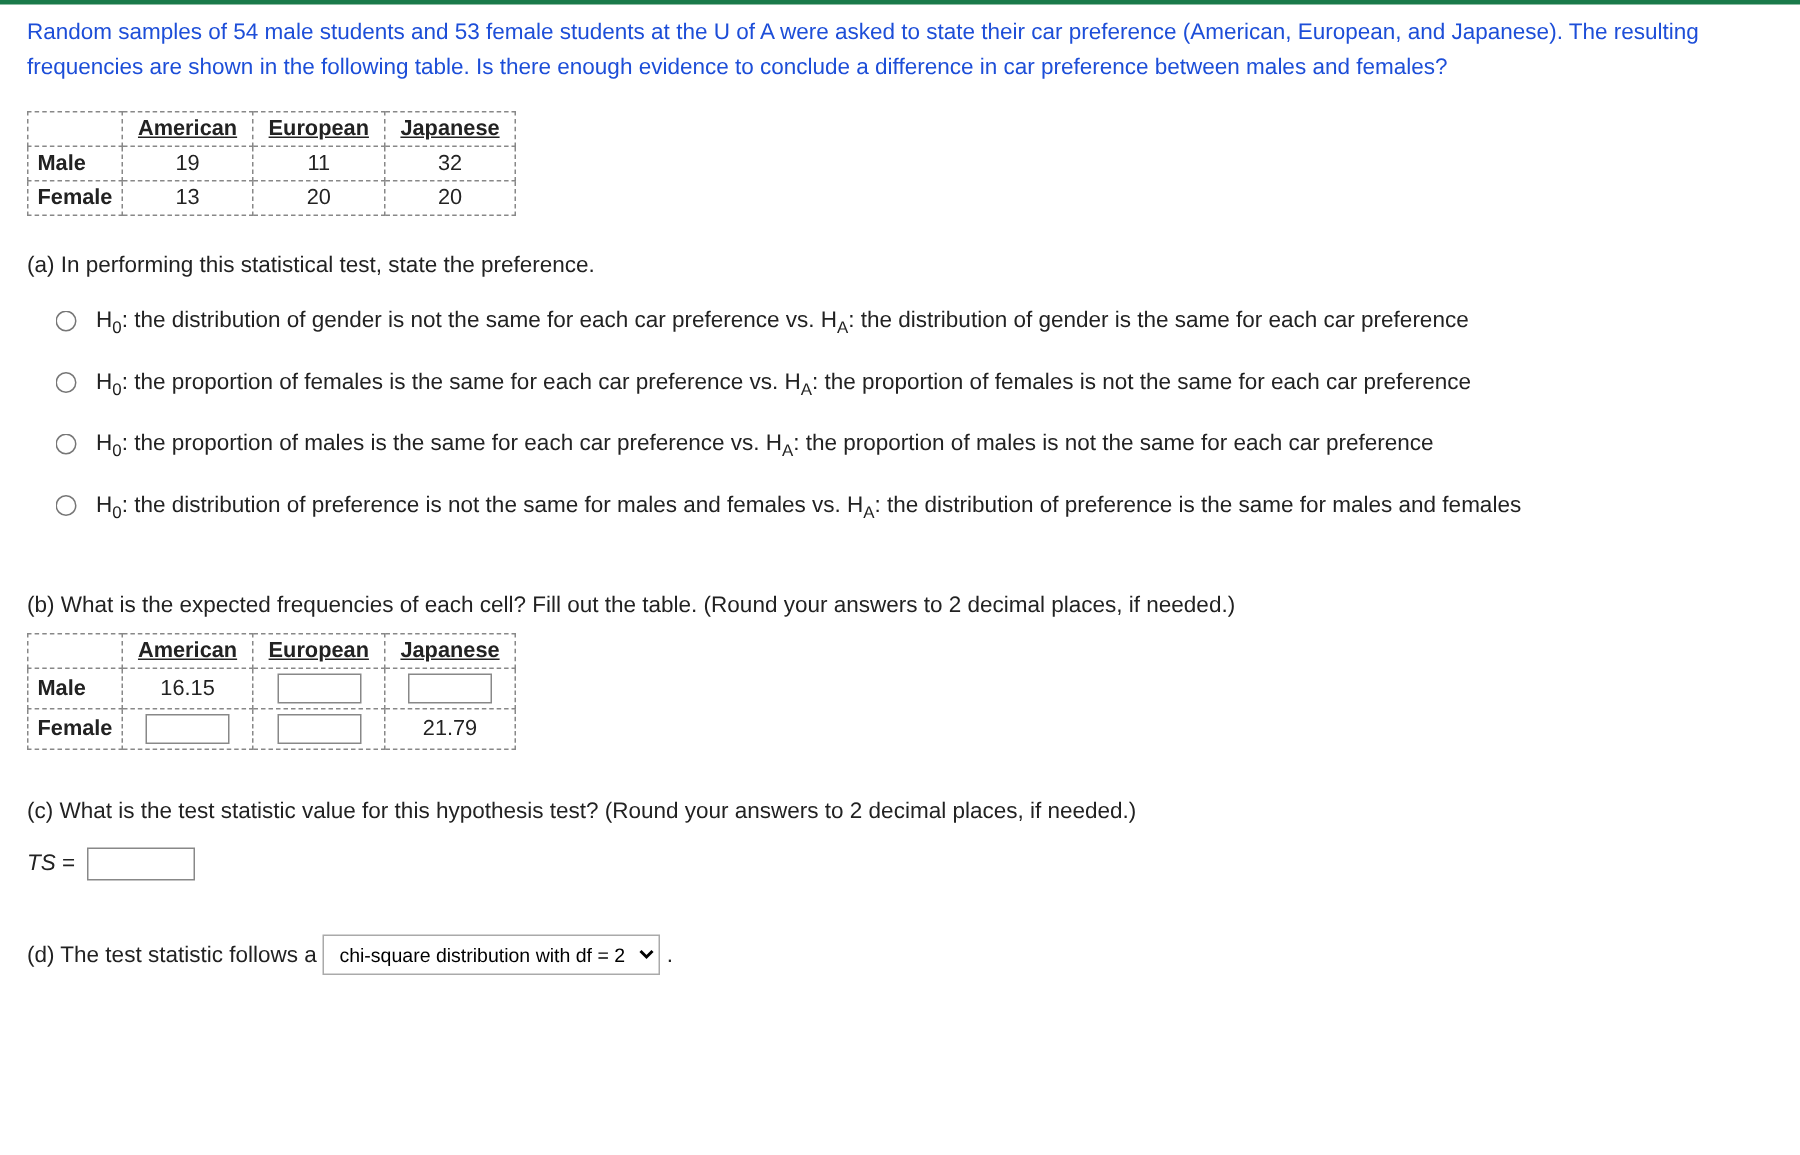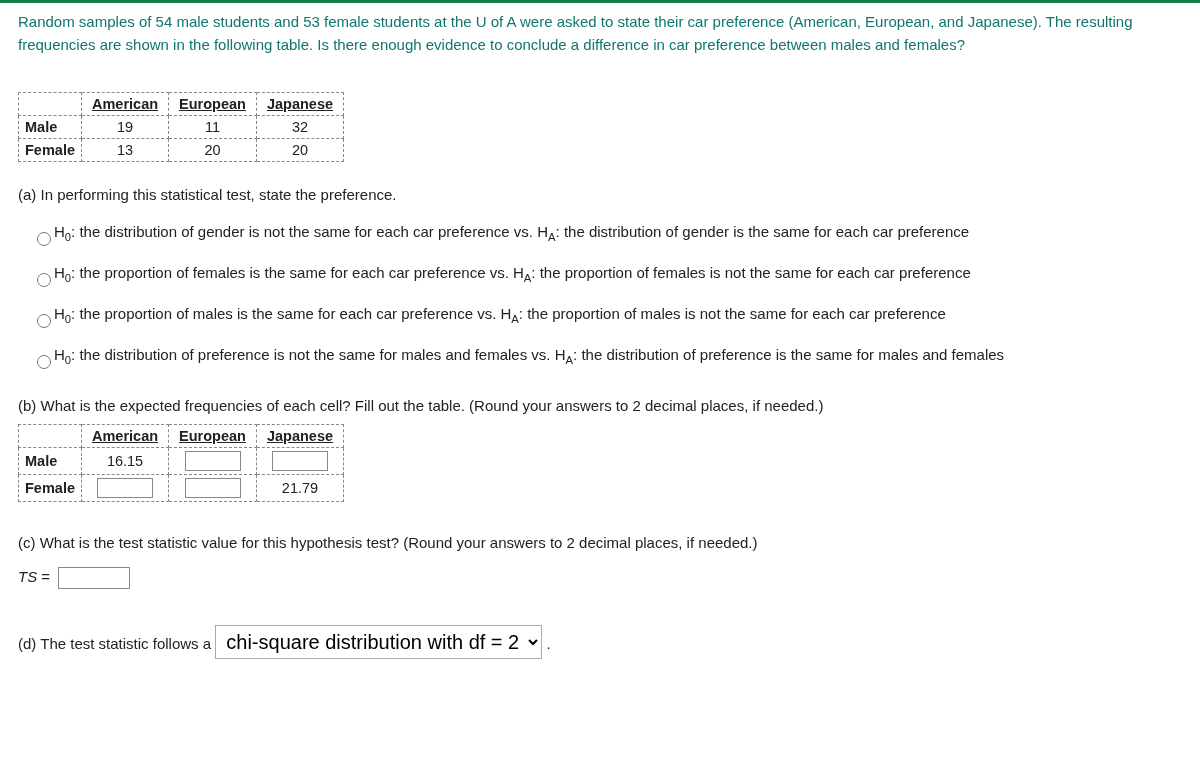--- a/index.html
+++ b/index.html
@@ -8,21 +8,21 @@
     font-family: "Segoe UI", Arial, sans-serif;
     font-size: 15px;
     color: #222;
     background: #fff;
   }
   .page {
     border-top: 3px solid #1a7a4a;
     padding: 8px 18px 40px 18px;
     width: 1200px;
   }
-  .intro { line-height: 1.5; margin-bottom: 36px; color: #0f766e; }
+  .intro { line-height: 1.5; margin-bottom: 18px; color: #1d4ed8; }
   table.data {
     border-collapse: collapse;
     margin-bottom: 24px;
   }
   table.data th, table.data td {
     border: 1px dashed #888;
     padding: 3px 10px;
     text-align: center;
     font-size: 14.5px;
   }
@@ -38,40 +38,41 @@
     width: 56px;
     border: 1px solid #888;
     height: 20px;
     font-size: 14px;
     text-align: center;
   }
   .section { margin: 12px 0 10px 0; }
   .options { padding-left: 14px; }
   .option {
     display: flex;
-    align-items: flex-end;
+    align-items: flex-start;
+    gap: 10px;
     padding: 8px 0;
     line-height: 1.5;
   }
   .option input[type=radio] {
     margin-top: 4px;
     width: 14px; height: 14px;
   }
   .sub { font-size: 0.75em; vertical-align: sub; }
   .inline-input {
     border: 1px solid #888;
     height: 22px;
     width: 72px;
     vertical-align: middle;
     margin-left: 4px;
   }
   select.dist {
     border: 1px solid #aaa;
     background: #fff;
-    font-size: 20px;
+    font-size: 13px;
     padding: 4px 6px;
     font-family: inherit;
   }
   .ts-row { font-style: italic; margin-top: 16px; }
   .ts-row span.eq { font-style: normal; }
 </style>
 </head>
 <body>
 
 <div class="page">
@@ -116,21 +117,21 @@
     <label class="option">
       <input type="radio" name="hyp" style="">
       <span><span>H</span><span class="sub">0</span>: the proportion of males is the same for each car preference vs. H<span class="sub">A</span>: the proportion of males is not the same for each car preference</span>
     </label>
     <label class="option">
       <input type="radio" name="hyp" style="">
       <span><span>H</span><span class="sub">0</span>: the distribution of preference is not the same for males and females vs. H<span class="sub">A</span>: the distribution of preference is the same for males and females</span>
     </label>
   </div>
 
-  <div class="section" style="margin-top:20px">(b) What is the expected frequencies of each cell?  Fill out the table. (Round your answers to 2 decimal places, if needed.)</div>
+  <div class="section" style="margin-top:36px">(b) What is the expected frequencies of each cell?  Fill out the table. (Round your answers to 2 decimal places, if needed.)</div>
 
   <table class="data expected">
     <thead>
       <tr>
         <th class="corner"></th>
         <th>American</th>
         <th>European</th>
         <th>Japanese</th>
       </tr>
     </thead>

